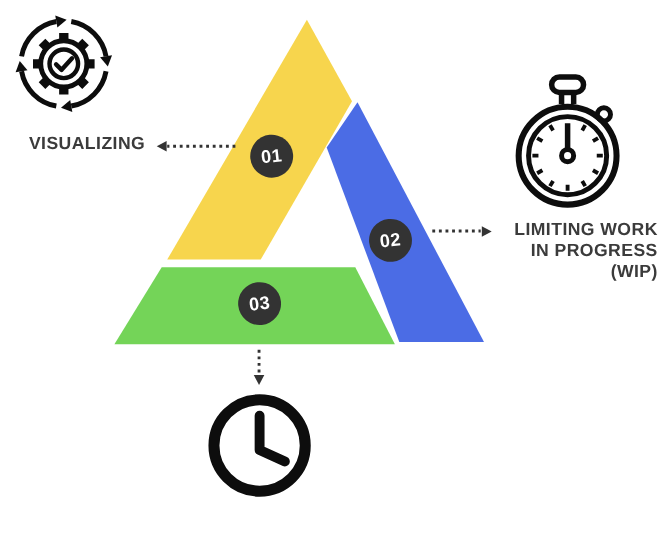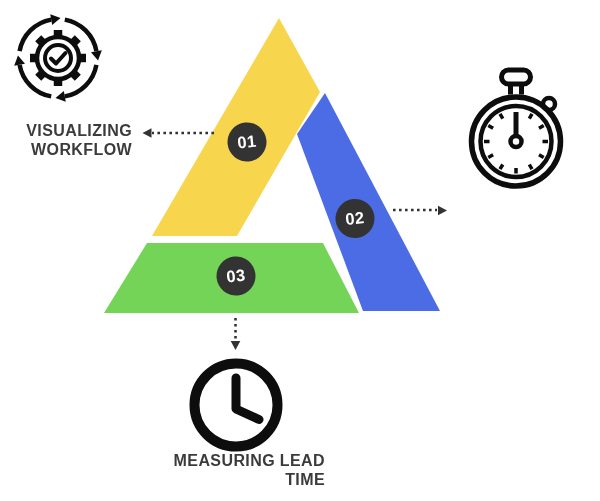--- a/index.html
+++ b/index.html
@@ -80,22 +80,22 @@
     <circle cx="52" cy="79.5" r="5.5" stroke-width="4.5" fill="#ffffff"></circle>
   </svg>
 
   <svg class="icon-svg icon-clock" width="96" height="96" viewBox="0 0 96 96" fill="none" stroke="#0D0D0D">
     <circle cx="48" cy="47" r="41.5" stroke-width="10"></circle>
     <path d="M48 20 L48 51 L71 61.5" stroke-width="9" stroke-linecap="round" stroke-linejoin="round"></path>
   </svg>
 
   <div class="label label-left">
     <div>VISUALIZING</div>
-    <div>WORKFLOW</div>
   </div>
 
+  <div class="label label-right">
+    <div>LIMITING WORK</div>
+    <div>IN PROGRESS</div>
+    <div>(WIP)</div>
+  </div>
 
-  <div class="label label-bottom">
-    <div>MEASURING LEAD</div>
-    <div>TIME</div>
-  </div>
 
 </div>
 
 </body></html>

